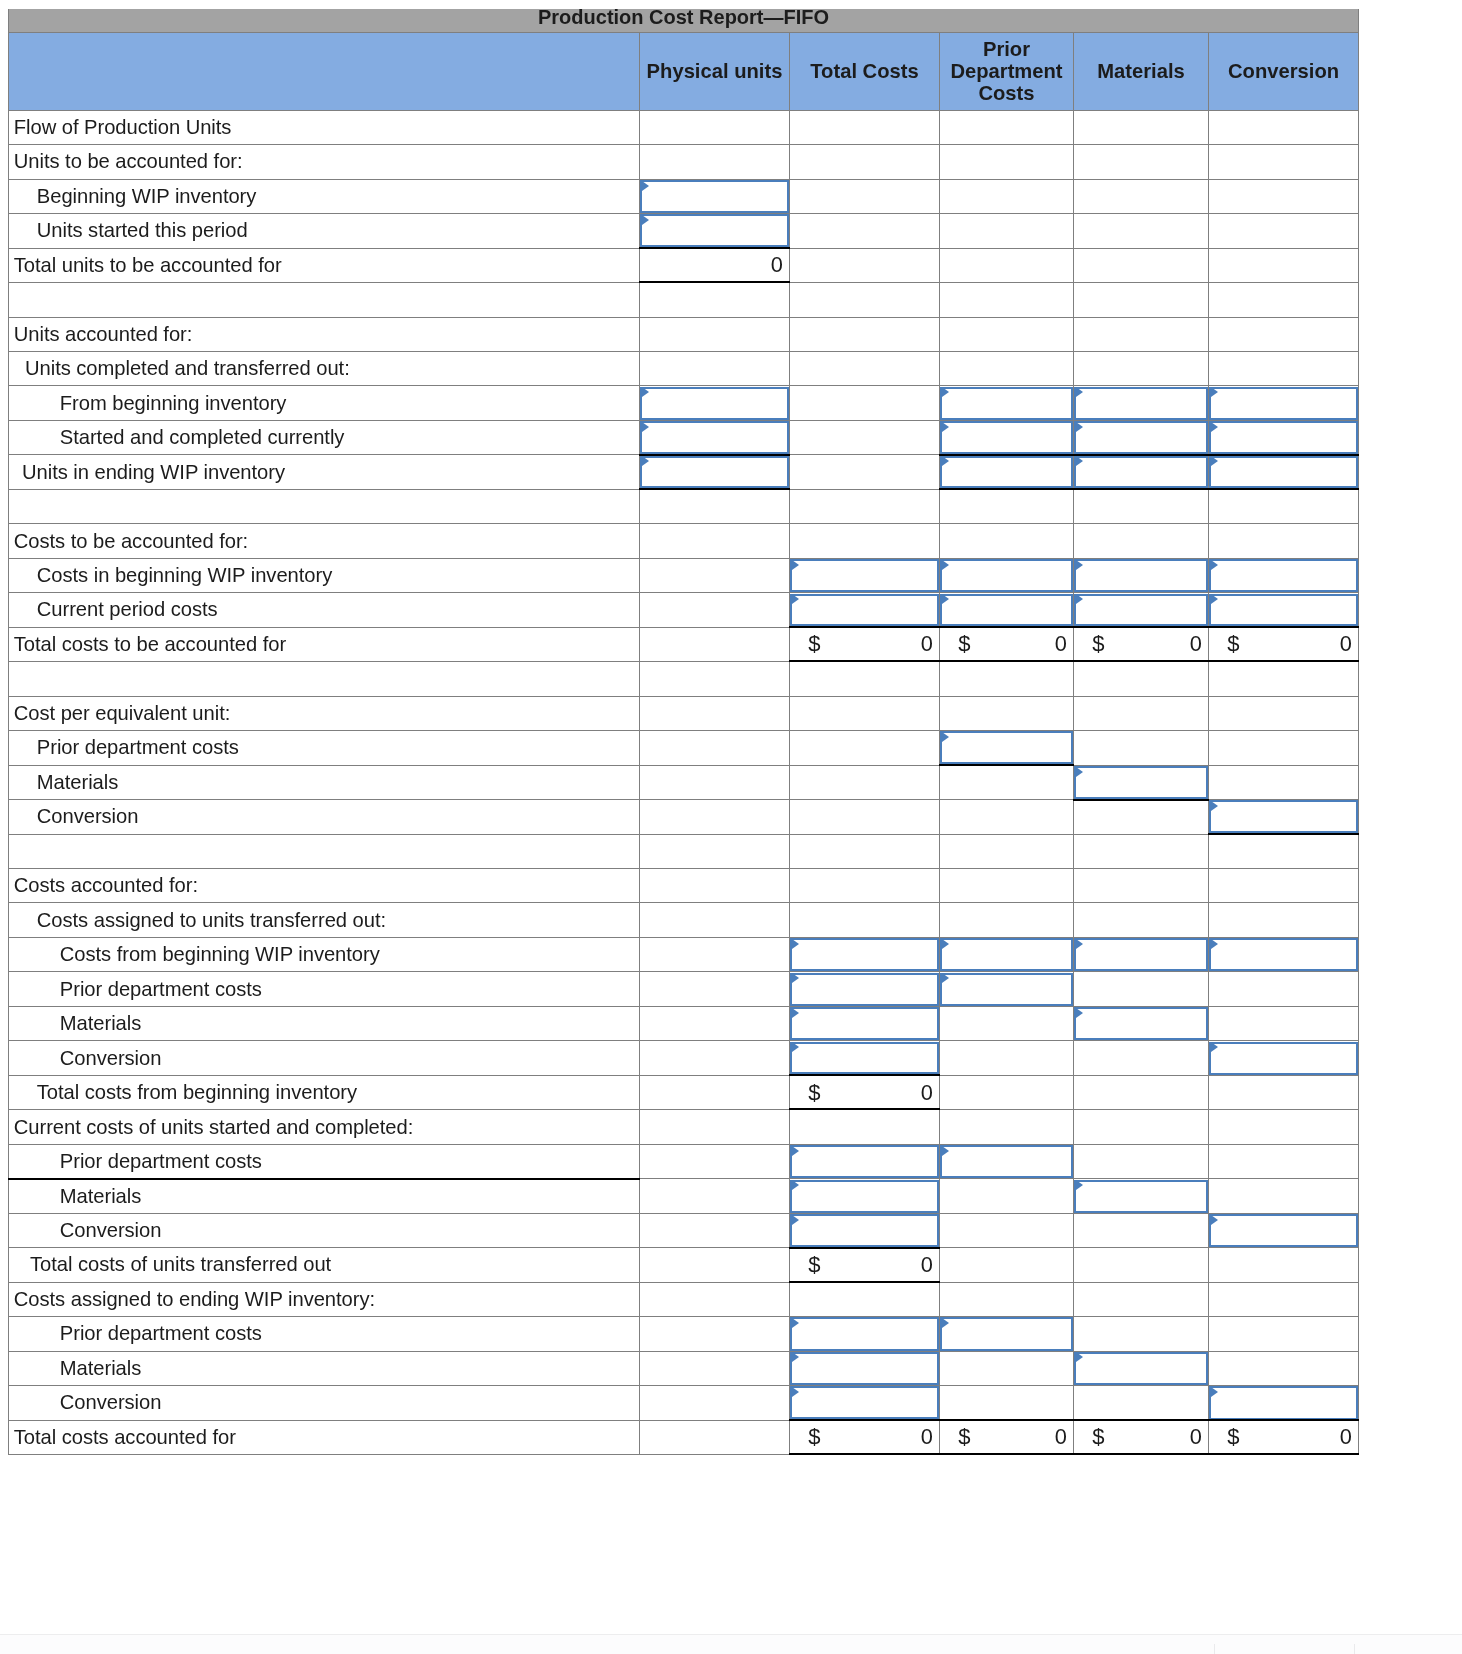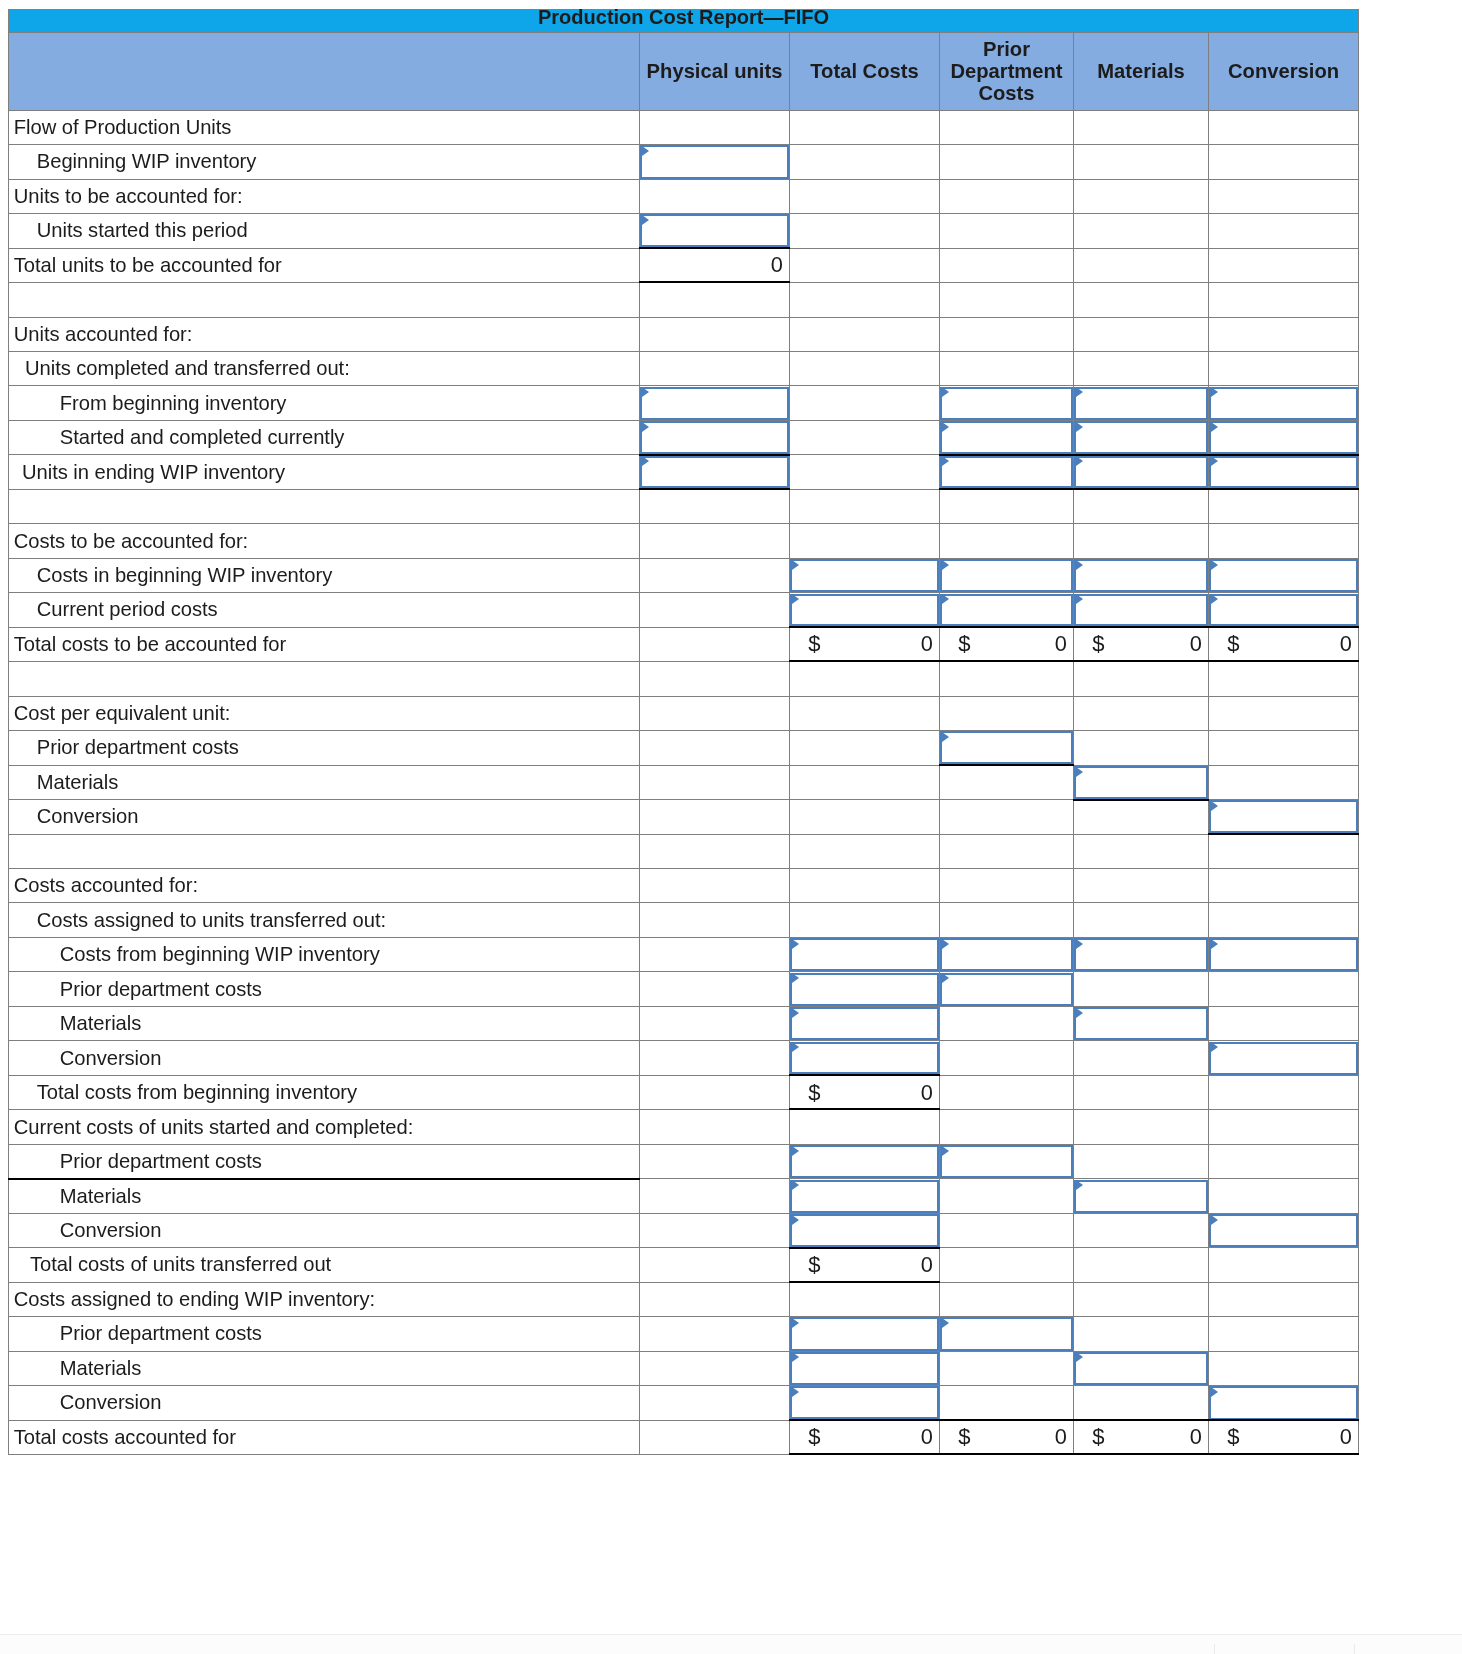--- a/index.html
+++ b/index.html
@@ -1,20 +1,20 @@
 <!DOCTYPE html>
 <html><head>
 <meta charset="utf-8">
 <style>
   html,body{margin:0;padding:0;background:#ffffff;}
   body{width:1462px;height:1654px;font-family:"Liberation Sans",sans-serif;color:#1c1c1c;-webkit-font-smoothing:antialiased;font-smooth:never;}
   #sheet{position:relative;width:1462px;height:1654px;overflow:hidden;background:#fff;will-change:transform;transform:translateZ(0);}
   table.pcr{position:absolute;left:8px;top:9px;border-collapse:collapse;table-layout:fixed;width:1350px;}
   table.pcr td,table.pcr th{padding:0;margin:0;border:1.2px solid #7f7f7f;box-sizing:border-box;}
-  .ttl{border-top:0 !important;background:#0ea5e9;font-weight:bold;font-size:20px;color:#1c1c1c;text-align:center;height:23.2px;vertical-align:top;line-height:17px;overflow:hidden;}
+  .ttl{border-top:0 !important;background:#a3a3a3;font-weight:bold;font-size:20px;color:#1c1c1c;text-align:center;height:23.2px;vertical-align:top;line-height:17px;overflow:hidden;}
   .chdr{background:#84ace1;font-weight:bold;font-size:20.2px;color:#1c1c1c;text-align:center;vertical-align:middle;line-height:22.2px;}
   tr.drow{height:34.47px;}
   td.lbl{font-size:20.2px;color:#1c1c1c;vertical-align:middle;white-space:nowrap;letter-spacing:-0.05px;}
   td.num{position:relative;vertical-align:middle;}
   .ibox{position:absolute;left:-0.2px;right:-0.4px;top:0.3px;bottom:0.0px;border:2px solid #4a7ebc;background:#fff;box-sizing:border-box;}
   .flag{position:absolute;left:0px;top:-1.4px;width:0;height:0;border-left:7.4px solid #4a7ebc;border-top:5.2px solid transparent;border-bottom:5.2px solid transparent;}
   .vnum{position:absolute;right:6.2px;top:50%;transform:translateY(-50%);font-size:21.8px;}
   .vdol{position:absolute;left:18.3px;top:50%;transform:translateY(-50%);font-size:22px;}
   .bb{position:absolute;left:-1px;right:-1px;bottom:-1.6px;height:2px;background:#000;}
   td.num>.bb.tv{bottom:-0.9px;}
@@ -52,34 +52,34 @@
         </tr>
 <tr class="drow">
           <td class="lbl" style="padding-left:4.8px">Flow of Production Units</td>
           <td class="num"></td>
           <td class="num"></td>
           <td class="num"></td>
           <td class="num"></td>
           <td class="num"></td>
         </tr>
 <tr class="drow">
+          <td class="lbl" style="padding-left:4.8px">Units to be accounted for:</td>
+          <td class="num"></td>
+          <td class="num"></td>
+          <td class="num"></td>
+          <td class="num"></td>
+          <td class="num"></td>
+        </tr>
+<tr class="drow">
           <td class="lbl" style="padding-left:27.8px">Beginning WIP inventory</td>
           <td class="num">
             <span class="ibox">
               <span class="flag"></span>
             </span>
           </td>
-          <td class="num"></td>
-          <td class="num"></td>
-          <td class="num"></td>
-          <td class="num"></td>
-        </tr>
-<tr class="drow">
-          <td class="lbl" style="padding-left:4.8px">Units to be accounted for:</td>
-          <td class="num"></td>
           <td class="num"></td>
           <td class="num"></td>
           <td class="num"></td>
           <td class="num"></td>
         </tr>
 <tr class="drow">
           <td class="lbl" style="padding-left:27.8px">Units started this period</td>
           <td class="num">
             <span class="ibox nb">
               <span class="flag"></span>

